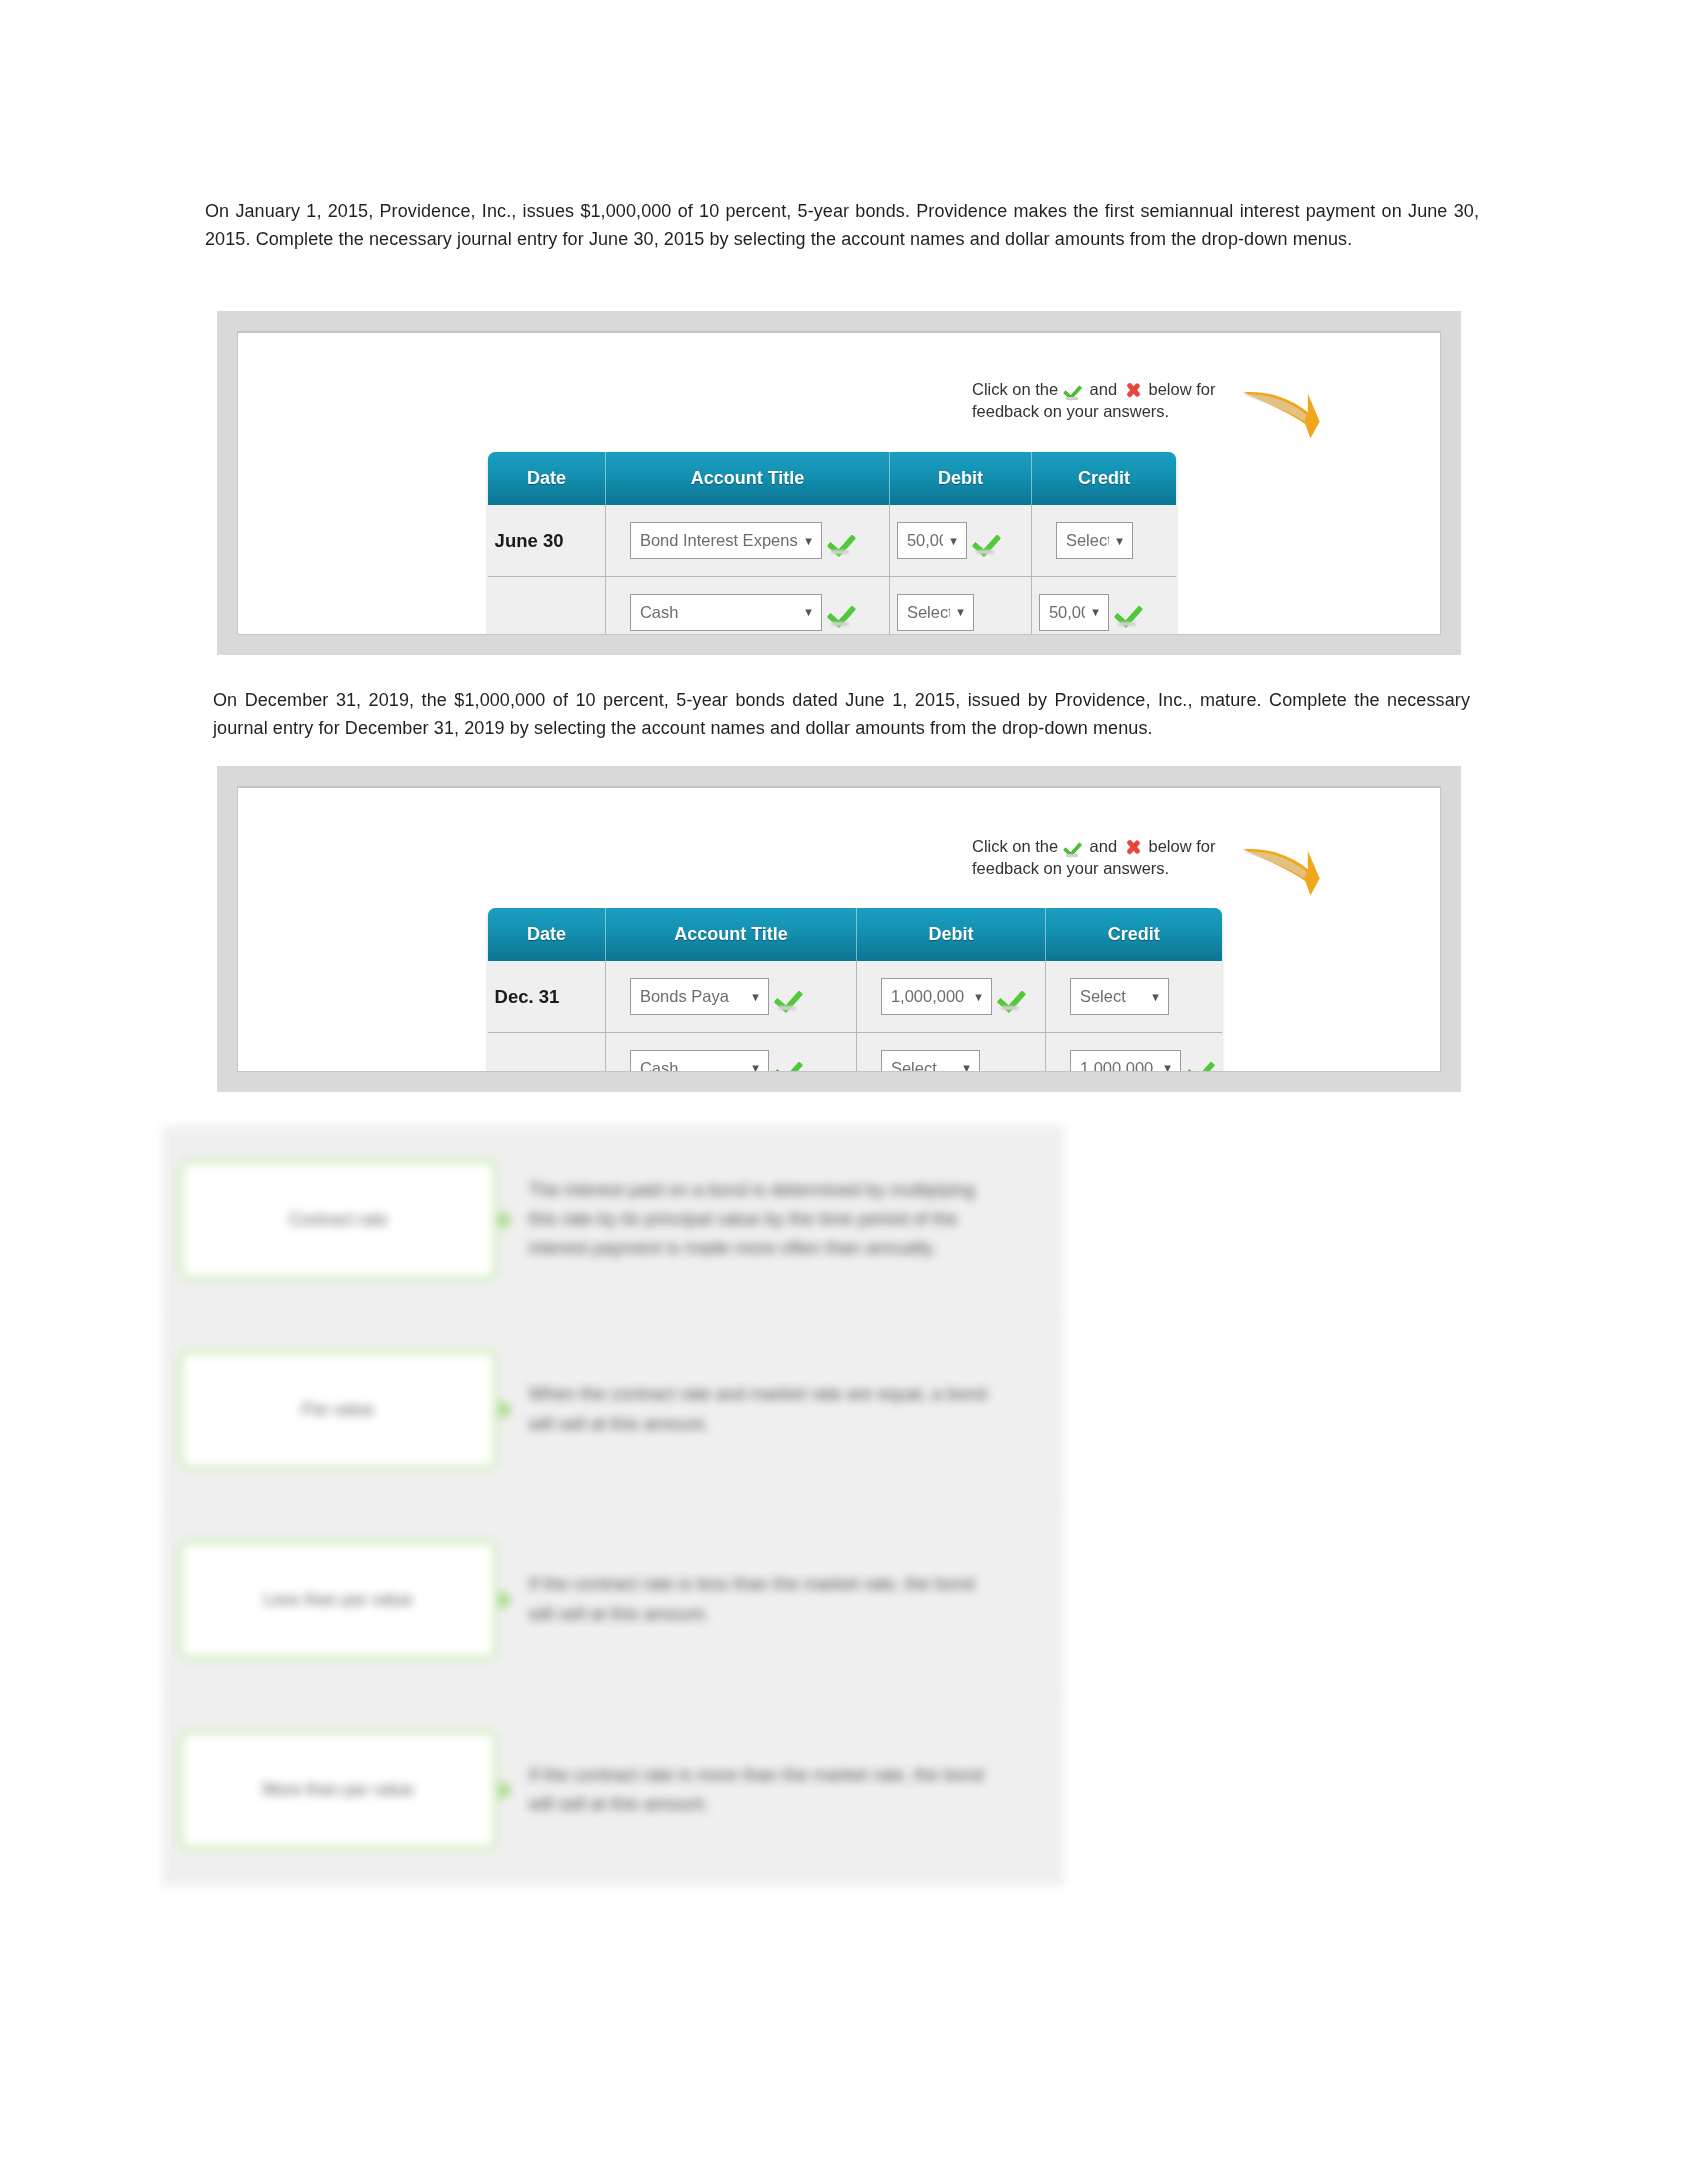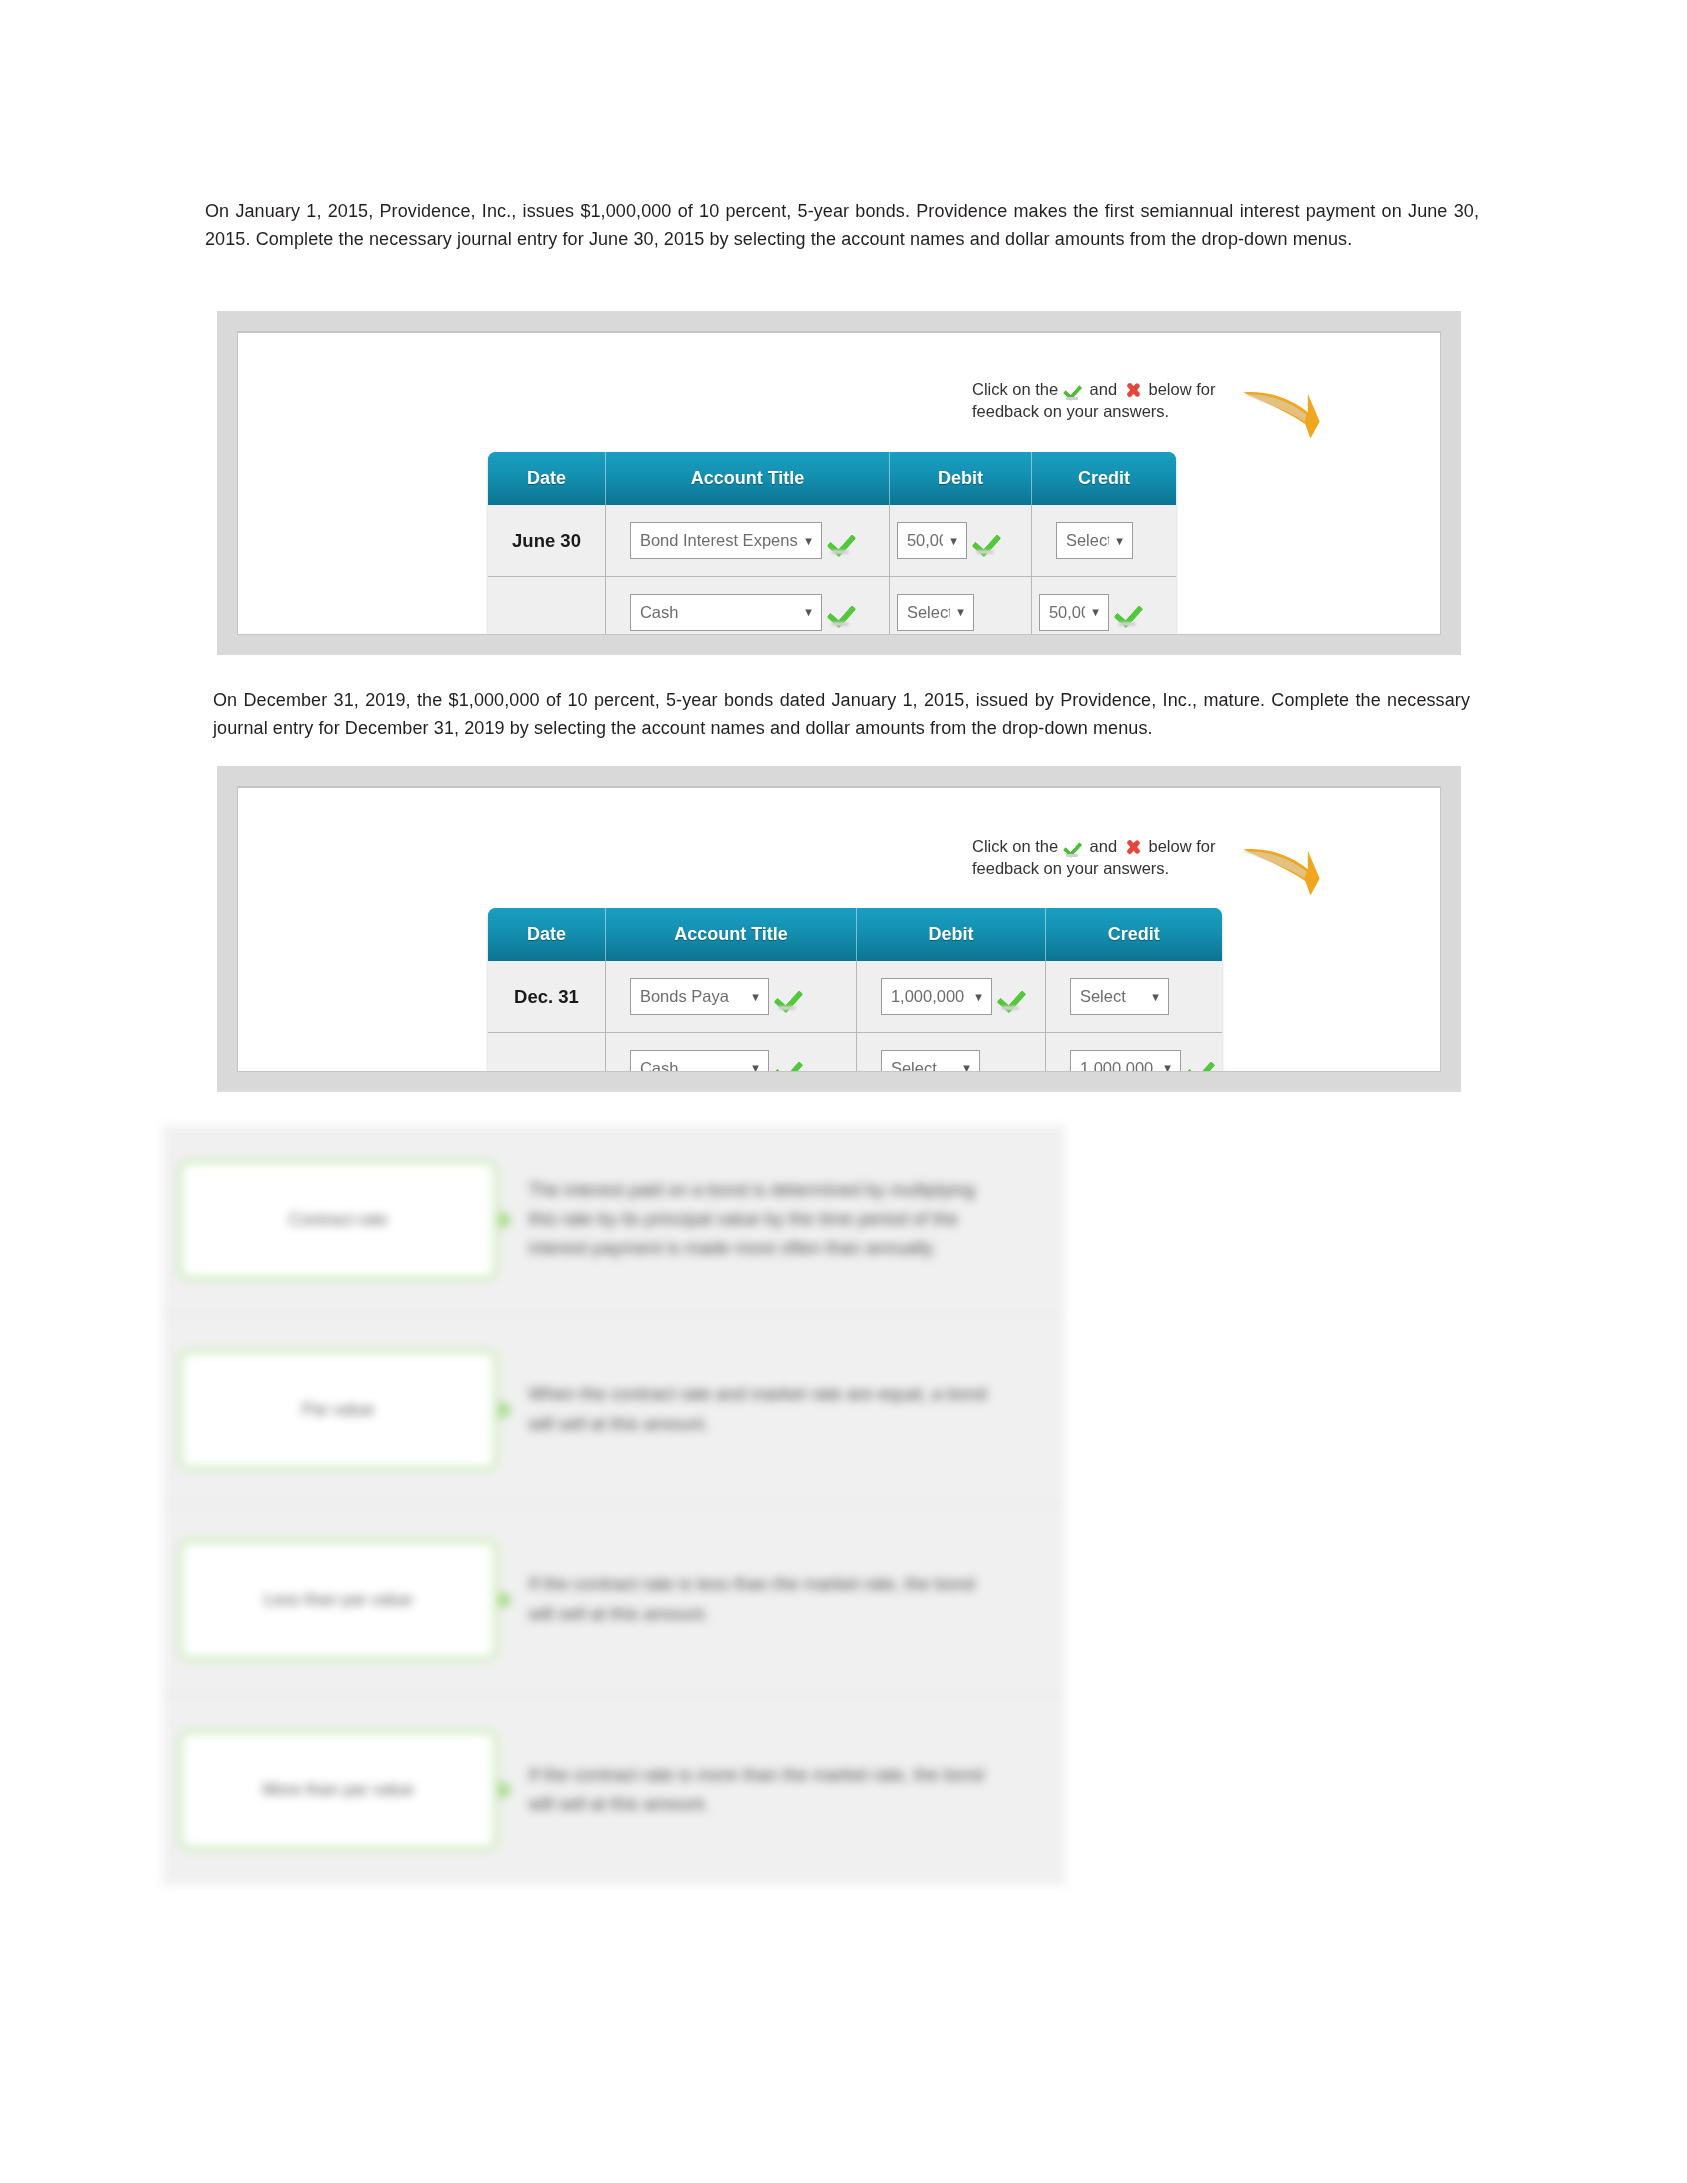--- a/index.html
+++ b/index.html
@@ -145,21 +145,21 @@
   }
   .journal td:last-child { border-right: none; }
   .journal tr:last-child td:first-child { border-bottom-left-radius: 8px; }
   .journal tr:last-child td:last-child  { border-bottom-right-radius: 8px; }
   .journal tbody tr:first-child td { border-top: none; }
 
   .date-cell {
     font-weight: bold;
     font-size: 18.5px;
     color: #1a1a1a;
-    text-align: center;
+    text-align: left;
   }
 
   .cellwrap { display: flex; align-items: center; gap: 8px; }
   .cellwrap.pad-l { padding-left: 17px; }
 
   
   .ddl {
     background: #ffffff;
     border: 0.7px solid #9b9b9b;
     height: 37px;
@@ -367,21 +367,21 @@
               <span class="rowcheck"></span>
             </div>
           </td>
         </tr>
       </tbody>
     </table>
 
   </div>
 </div>
 
-<div class="prose" id="para-2">On December 31, 2019, the $1,000,000 of 10 percent, 5-year bonds dated January 1, 2015, issued by Providence, Inc., mature. Complete the necessary journal entry for December 31, 2019 by selecting the account names and dollar amounts from the drop-down menus.</div>
+<div class="prose" id="para-2">On December 31, 2019, the $1,000,000 of 10 percent, 5-year bonds dated June 1, 2015, issued by Providence, Inc., mature. Complete the necessary journal entry for December 31, 2019 by selecting the account names and dollar amounts from the drop-down menus.</div>
 
 <div class="widget-frame" id="frame-2">
   <div class="widget-inner">
 
     <div class="hint" id="hint-2">
       <div class="hint-text">
         <span>Click on the</span>
         <span class="ic glyph-check"></span>
         <span>and</span>
         <span class="ic glyph-cross"></span>

